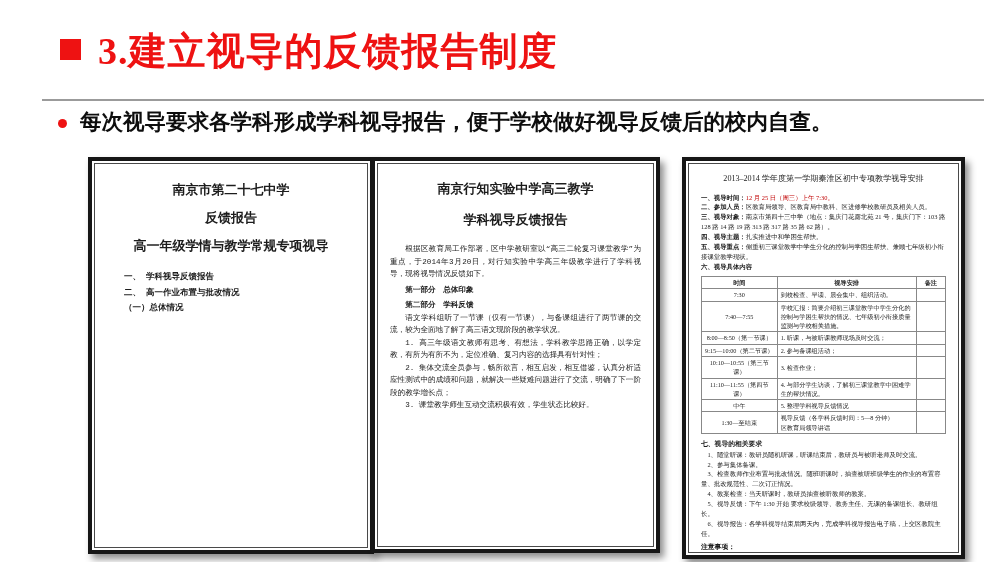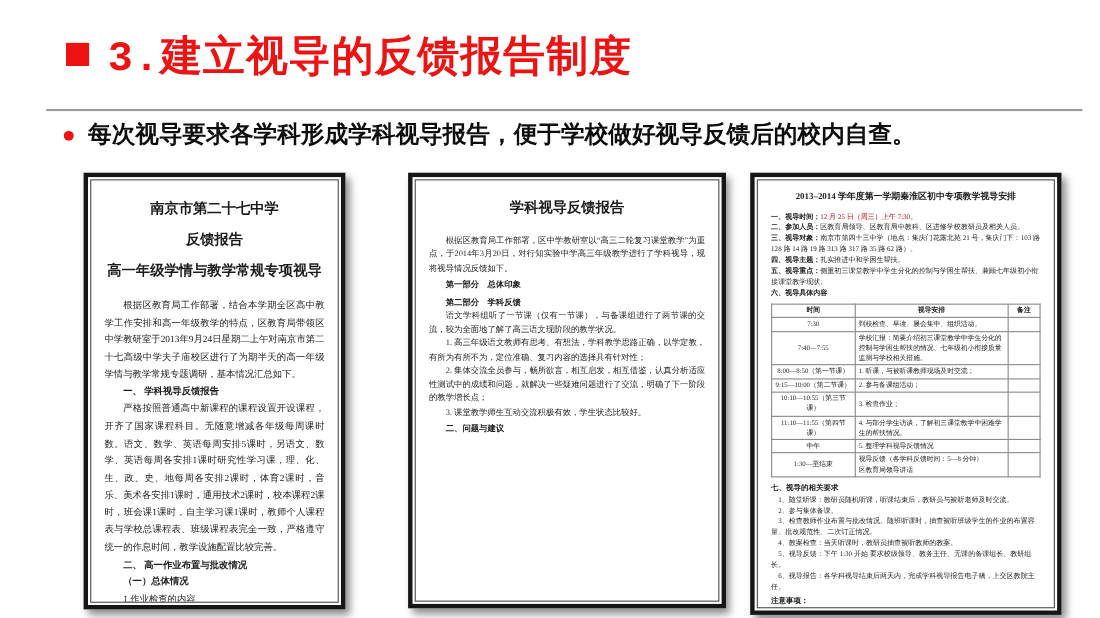--- a/index.html
+++ b/index.html
@@ -4,50 +4,50 @@
 <style>
   html,body{margin:0;padding:0;}
   body{
     width:1000px;height:562px;position:relative;overflow:hidden;background:#ffffff;
     font-family:"Liberation Sans","DejaVu Sans",sans-serif;
   }
   
   .header{position:absolute;top:26px;left:60px;display:flex;align-items:flex-start;gap:17px;}
   .sq{width:21px;height:21px;background:#ee1212;margin-top:13px;flex:none;}
   h1{margin:0;font-size:38px;font-weight:800;color:#ee1212;letter-spacing:1px;
-     font-family:Liberation Mono, monospace;}
+     font-family:Liberation Serif, serif;}
   .divider{position:absolute;top:99px;left:42px;width:942px;height:2px;background:#9b9b9b;}
   .bullet{position:absolute;top:109px;left:58px;width:925px;display:flex;gap:13px;
           font-size:21.5px;font-weight:700;color:#0d0d0d;line-height:1.3;text-align:center;}
   .dot{width:9px;height:9px;border-radius:50%;background:#ee1212;margin-top:10px;flex:none;}
 
   
   .frame{position:absolute;box-sizing:border-box;background:#fff;border:4px solid #161616;
          box-shadow:4px 5px 7px rgba(0,0,0,.45);}
   .frame-inner{position:absolute;inset:2px;border:1px solid #4a4a4a;padding:8px 12px;
                overflow:hidden;box-sizing:border-box;background:#fff;}
-  .doc1f{left:76px;top:157px;width:238px;height:397px;}
+  .doc1f{left:88px;top:157px;width:286px;height:397px;}
   .doc2f{left:371px;top:157px;width:289px;height:396px;}
   .doc3f{left:682px;top:157px;width:283px;height:402px;}
 
   .doc{font-family:"Liberation Serif","DejaVu Serif",serif;color:#1c1c1c;}
   .d-title{text-align:center;font-weight:bold;}
   .doc1-inner .d-title{font-size:13px;line-height:2.15;margin:4px 0 10px;}
   .doc2-inner .d-title{font-size:13px;line-height:2.35;margin:2px 0 8px;}
-  .d-body p{margin:0;text-align:justify;}
+  .d-body p{margin:0;text-align:justify;font-family:Liberation Mono, monospace;}
   .doc1-inner .d-body{font-size:8.5px;line-height:1.85;}
   .doc2-inner .d-body{font-size:7.6px;line-height:1.65;}
   p.p{text-indent:2em;}
   p.h{font-weight:bold;text-indent:2em;}
   p.hc{font-weight:bold;text-align:center !important;text-indent:0;margin-top:3px !important;}
   .doc2-inner p.h{margin-top:3px;}
 
   
   .d3{font-size:6.4px;line-height:1.55;}
-  .d3-title{font-size:8.1px;font-weight:bold;text-align:center;margin:1px 0 7px;}
+  .d3-title{font-size:8.1px;font-weight:normal;text-align:center;margin:1px 0 7px;}
   .d3-item b{font-weight:bold;}
   .red{color:#c00000;}
   .d3-table{width:100%;border-collapse:collapse;margin:4px 0 5px;}
   .d3-table th,.d3-table td{border:1px solid #888;padding:1px 3px;font-size:6.2px;line-height:1.5;}
   .d3-table th{font-weight:bold;text-align:center;}
   .d3-table td.c{text-align:center;width:31%;}
   .d3-table td.a{width:57%;white-space:pre-line;}
   .d3-sec-title{font-weight:bold;margin-top:3px;font-size:6.8px;}
   .d3-line{text-indent:1em;}
   .d3-note{text-indent:0;}
@@ -68,46 +68,43 @@
 <div class="frame doc1f">
   <div class="frame-inner doc doc1-inner">
     <div class="d-title">
 
     <div>南京市第二十七中学</div>
         <div>反馈报告</div>
         <div>高一年级学情与教学常规专项视导</div>
       </div>
     <div class="d-body">
 
-    <p class="p">根据区教育局工作部署，结合本学期全区高中教学工作安排和高一年级教学的特点，区教育局带领区中学教研室于2013年9月24日星期二上午对南京市第二十七高级中学夫子庙校区进行了为期半天的高一年级学情与教学常规专题调研，基本情况汇总如下。</p>
         <p class="h">一、 学科视导反馈报告</p>
-        <p class="p">严格按照普通高中新课程的课程设置开设课程，开齐了国家课程科目。无随意增减各年级每周课时数。语文、数学、英语每周安排5课时，另语文、数学、英语每周各安排1课时研究性学习课，理、化、生、政、史、地每周各安排2课时，体育2课时，音乐、美术各安排1课时，通用技术2课时，校本课程2课时，班会课1课时，自主学习课1课时，教师个人课程表与学校总课程表、班级课程表完全一致，严格遵守统一的作息时间，教学设施配置比较完善。</p>
         <p class="h">二、 高一作业布置与批改情况</p>
         <p class="h">（一）总体情况</p>
-        <p class="p">1.作业检查的内容</p>
       </div>
   </div>
 </div>
 
 <div class="frame doc2f">
   <div class="frame-inner doc doc2-inner">
     <div class="d-title">
 
+    <div>南京行知实验中学高三教学</div>
         <div>学科视导反馈报告</div>
       </div>
     <div class="d-body">
 
     <p class="p">根据区教育局工作部署，区中学教研室以“高三二轮复习课堂教学”为重点，于2014年3月20日，对行知实验中学高三年级教学进行了学科视导，现将视导情况反馈如下。</p>
         <p class="h">第一部分　总体印象</p>
         <p class="h">第二部分　学科反馈</p>
         <p class="p">语文学科组听了一节课（仅有一节课），与备课组进行了两节课的交流，较为全面地了解了高三语文现阶段的教学状况。</p>
         <p class="p">1. 高三年级语文教师有思考、有想法，学科教学思路正确，以学定教，有所为有所不为，定位准确、复习内容的选择具有针对性；</p>
         <p class="p">2. 集体交流全员参与，畅所欲言，相互启发，相互借鉴，认真分析适应性测试中的成绩和问题，就解决一些疑难问题进行了交流，明确了下一阶段的教学增长点；</p>
         <p class="p">3. 课堂教学师生互动交流积极有效，学生状态比较好。</p>
-        <p class="h">二、问题与建议</p>
       </div>
   </div>
 </div>
 
 <div class="frame doc3f">
   <div class="frame-inner doc d3">
     <div class="d3-title">2013–2014 学年度第一学期秦淮区初中专项教学视导安排</div>
 
     <div>
 

